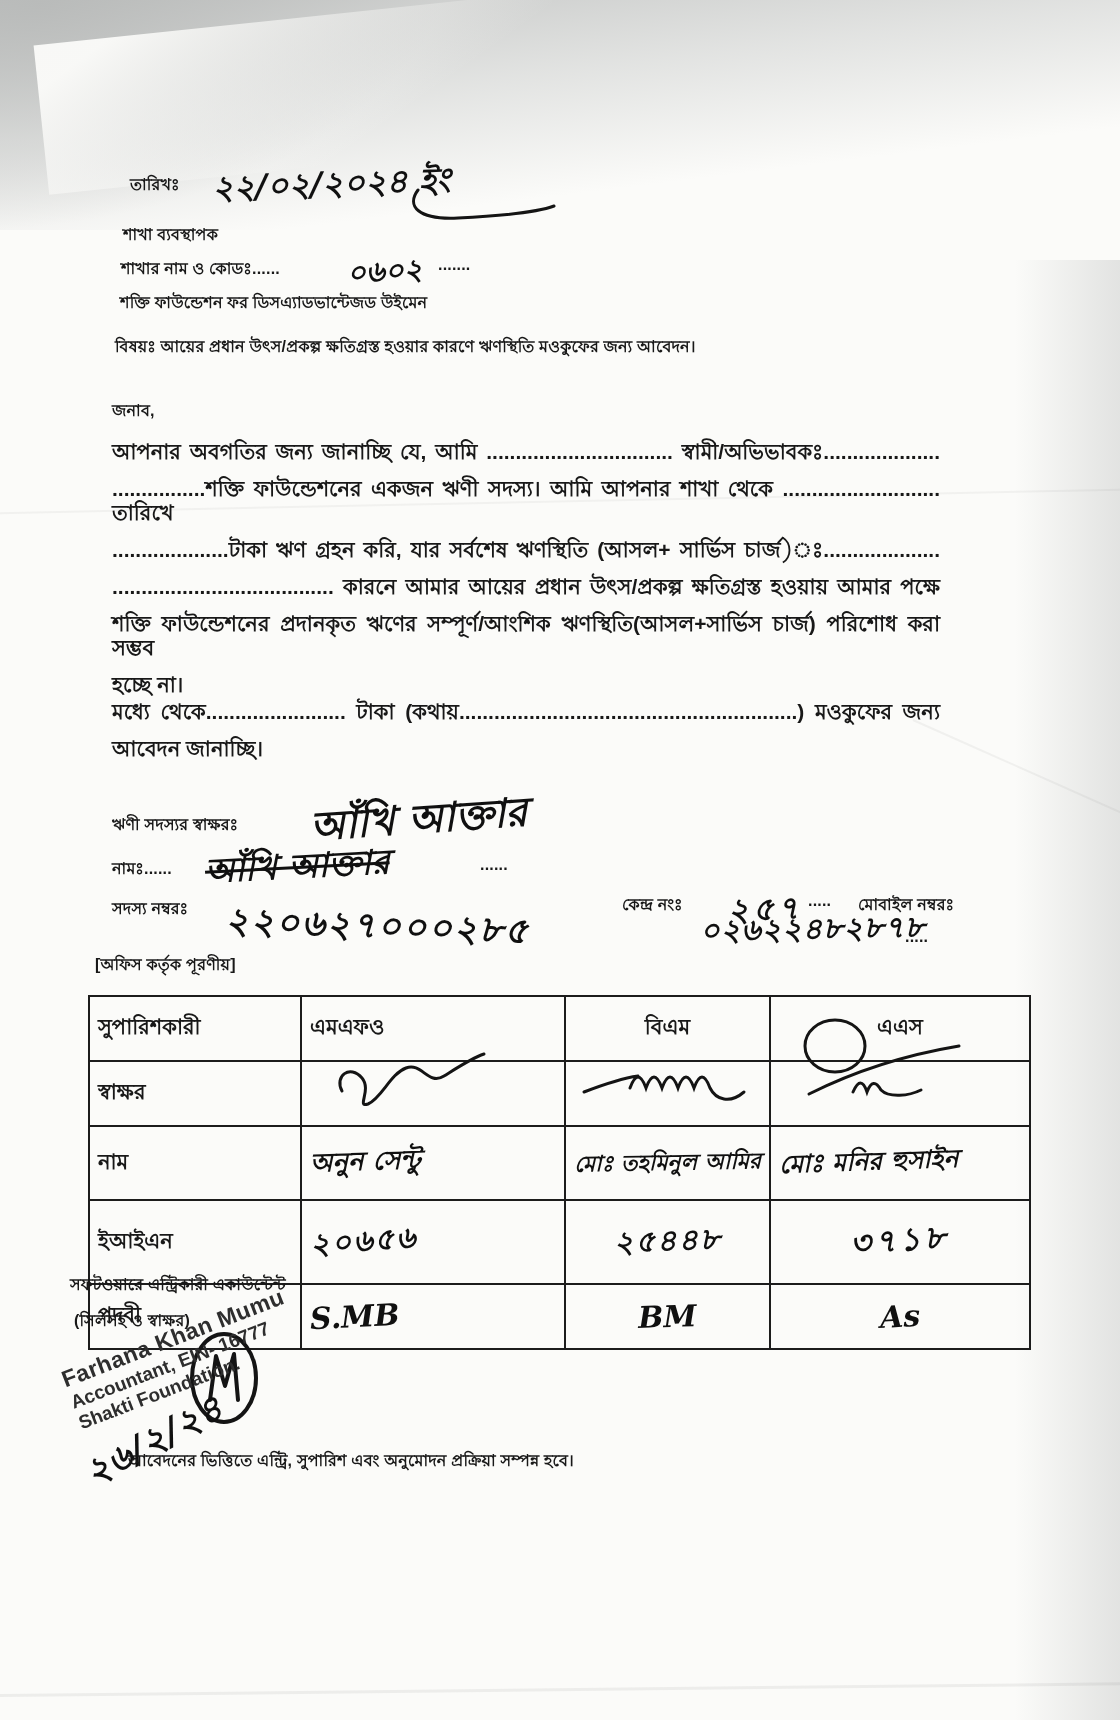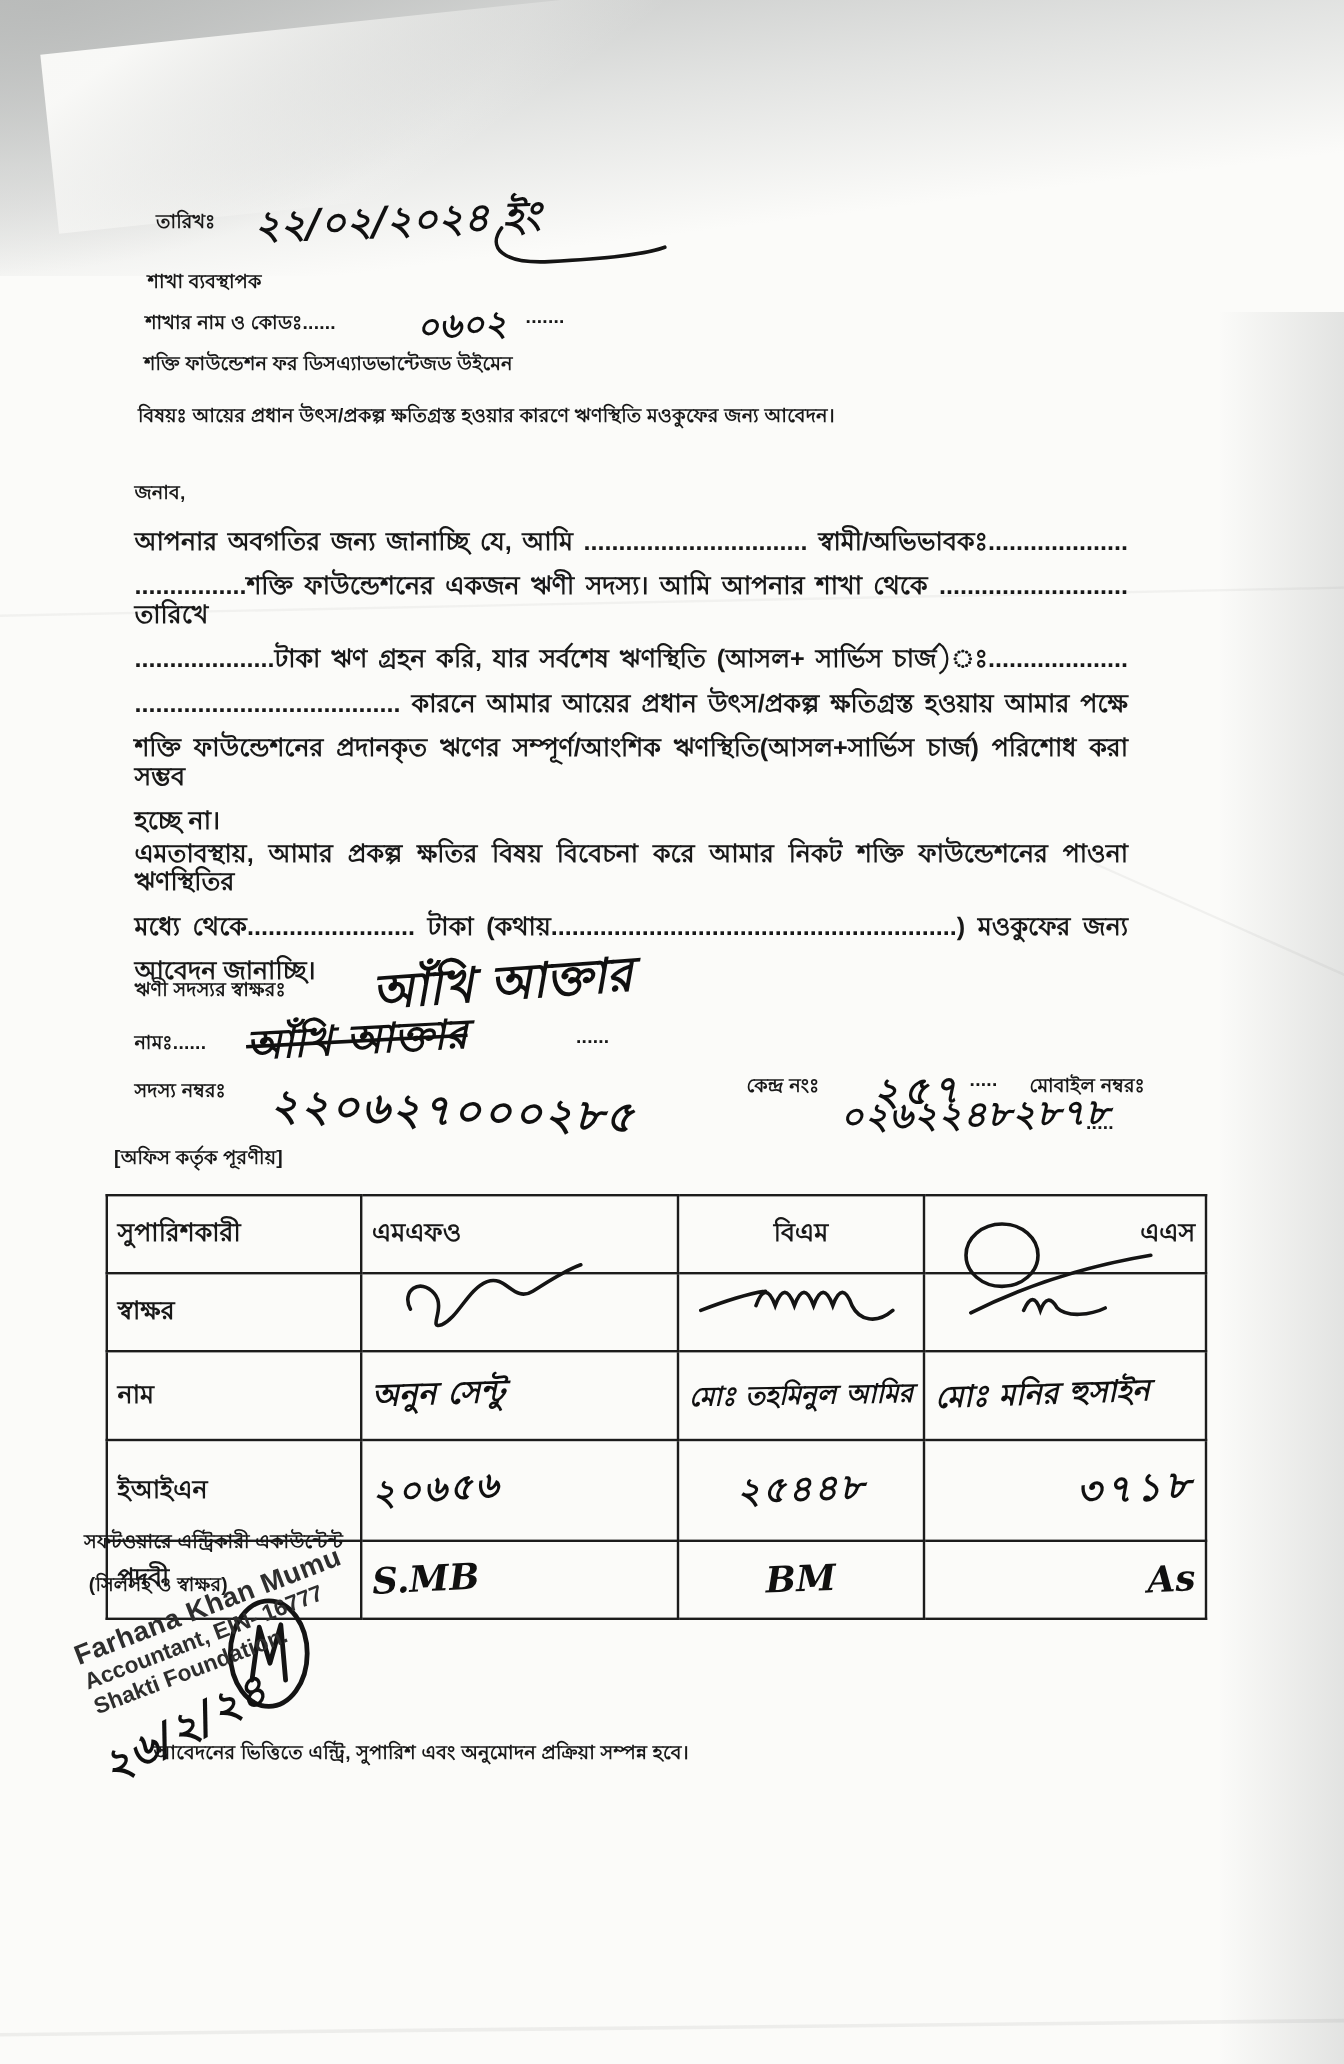--- a/index.html
+++ b/index.html
@@ -96,21 +96,21 @@
     font-size: 21px;
     font-weight: 600;
     color: #181818;
     padding: 14px 8px;
     position: relative;
     overflow: visible;
   }
   td.c-label { width: 212px; text-align: left; }
   td.c-mfo   { width: 264px; text-align: left; }
   td.c-bm    { width: 196px; text-align: center; }
-  td.c-as    { width: 235px; text-align: right; }
+  td.c-as    { width: 260px; text-align: center; }
   tr.r-head td { height: 42px; }
   tr.r-sig td  { height: 52px; }
   tr.r-name td { height: 42px; }
   tr.r-ein td  { height: 40px; }
   tr.r-des td  { height: 42px; }
 
   .sig-svg { position: absolute; pointer-events: none; }
 
   .stamp {
     position: absolute;
@@ -154,21 +154,20 @@
 <div class="para" style="left:112px; top:440px;">
   <div class="pline">আপনার অবগতির জন্য জানাচ্ছি যে, আমি ................................ স্বামী/অভিভাবকঃ....................</div>
   <div class="pline">................শক্তি ফাউন্ডেশনের একজন ঋণী সদস্য। আমি আপনার শাখা থেকে ........................... তারিখে</div>
   <div class="pline">....................টাকা ঋণ গ্রহন করি, যার সর্বশেষ ঋণস্থিতি (আসল+ সার্ভিস চার্জ)ঃ....................</div>
   <div class="pline">...................................... কারনে আমার আয়ের প্রধান উৎস/প্রকল্প ক্ষতিগ্রস্ত হওয়ায় আমার পক্ষে</div>
   <div class="pline">শক্তি ফাউন্ডেশনের প্রদানকৃত ঋণের সম্পূর্ণ/আংশিক ঋণস্থিতি(আসল+সার্ভিস চার্জ) পরিশোধ করা সম্ভব</div>
   <div class="pline last">হচ্ছে না।</div>
 </div>
 
 <div class="para" style="left:112px; top:700px;">
-  <div class="pline">এমতাবস্থায়, আমার প্রকল্প ক্ষতির বিষয় বিবেচনা করে আমার নিকট শক্তি ফাউন্ডেশনের পাওনা ঋণস্থিতির</div>
   <div class="pline">মধ্যে থেকে........................ টাকা (কথায়..........................................................) মওকুফের জন্য</div>
   <div class="pline last">আবেদন জানাচ্ছি।</div>
 </div>
 
 <div class="printed" style="left:112px; top:812px;text-align:right;">ঋণী সদস্যর স্বাক্ষরঃ</div>
 <div class="hand" style="position:absolute; left:310px; top:788px; font-size:40px; transform:rotate(-4deg);">আঁখি আক্তার</div>
 
 <div class="printed" style="left:112px; top:856px;">নামঃ......</div>
 <div class="hand" style="position:absolute; left:205px; top:840px; font-size:34px; transform:rotate(-3deg); text-decoration:line-through;">আঁখি আক্তার</div>
 <div class="printed" style="left:480px; top:856px;">......</div>

